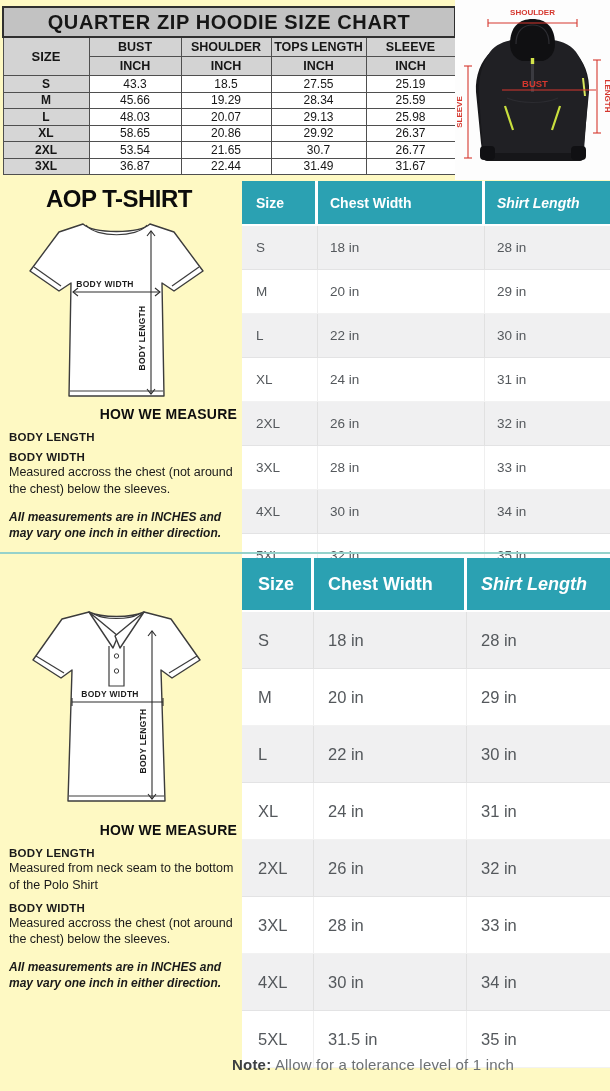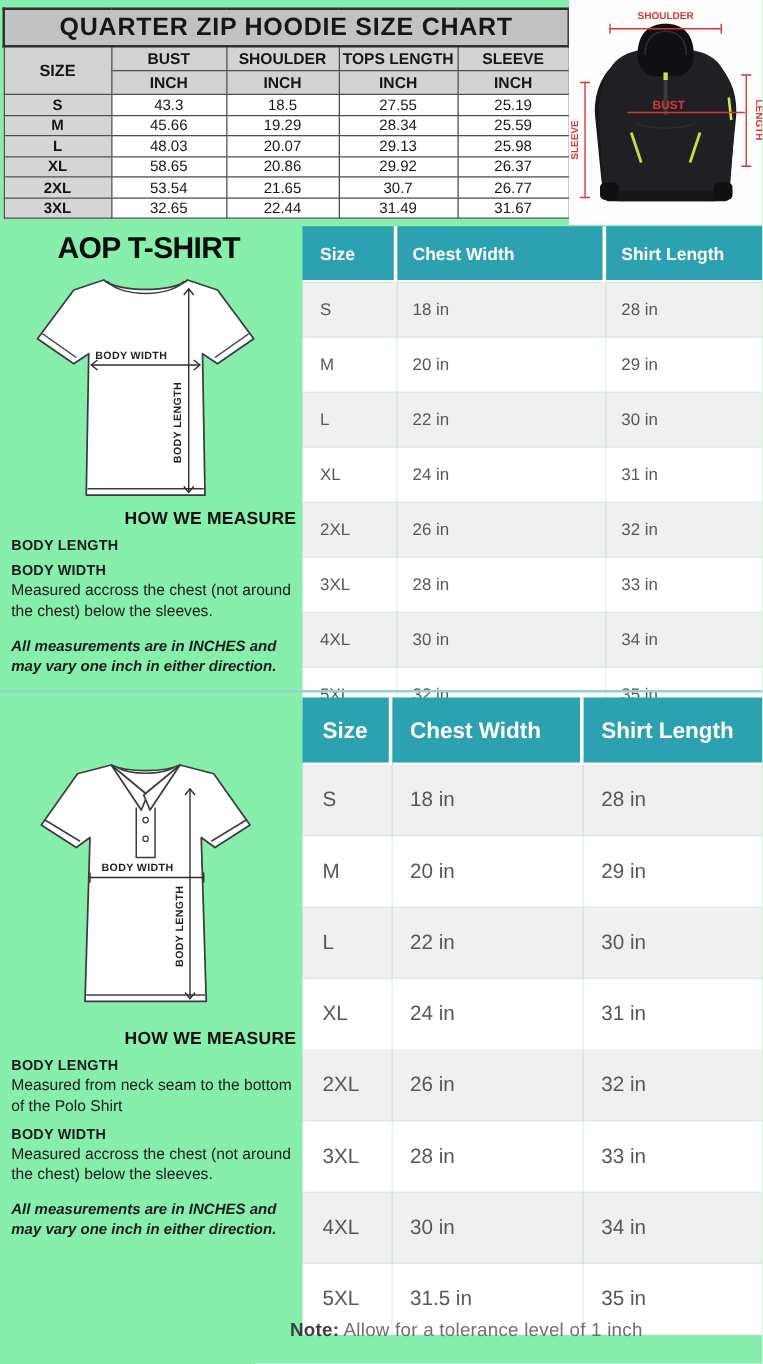--- a/index.html
+++ b/index.html
@@ -1,35 +1,35 @@
 <!DOCTYPE html>
 <html><head>
 <meta charset="utf-8">
 <style>
   html,body{margin:0;padding:0;background:#ffffff;}
-  .page{position:relative;width:610px;height:1091px;background:#86efac;overflow:hidden;
+  .page{position:relative;width:610px;height:1091px;background:#fef9c3;overflow:hidden;
         font-family:"Liberation Sans","DejaVu Sans",sans-serif;color:#111;}
 
   
   .hoodie-table{position:absolute;left:2px;top:6px;width:452px;border-collapse:collapse;table-layout:fixed;}
   .hoodie-table td{border:1px solid #4f4f4f;text-align:center;vertical-align:middle;color:#161616;padding:0;}
   .ht-title{background:#c2c2c2;font-weight:bold;font-size:20px;letter-spacing:.6px;height:28px;border:2px solid #2f2f2f !important;}
   .ht-group{background:#d3d3d3;font-weight:bold;font-size:12.5px;height:18px;}
   .ht-size-hdr{background:#d3d3d3;font-weight:bold;font-size:13px;}
   .ht-data{font-size:12px;height:16.5px;background:#fff;}
   .ht-sz{background:#d6d6d6;font-weight:bold;font-size:12px;}
 
   
   .hoodie-fig{position:absolute;left:455px;top:0;width:155px;height:180px;}
 
   
   table.sizes{position:absolute;border-collapse:separate;border-spacing:0;table-layout:fixed;}
   table.sizes th{background:#2ba1b2;color:#ffffff;text-align:left;font-weight:bold;
                  border-right:3px solid #ffffff;border-bottom:2px solid #ffffff;}
-  table.sizes th:last-child{border-right:none;}
+  table.sizes th:last-child{border-right:none;font-style:italic;}
   table.sizes td{color:#54585c;border-right:1px solid rgba(0,0,0,.06);border-bottom:1px solid rgba(0,0,0,.05);}
   table.sizes td:last-child{border-right:none;}
   table.sizes tbody tr:nth-child(odd) td{background:#f0f0f1;}
   table.sizes tbody tr:nth-child(even) td{background:#ffffff;}
 
   .tshirt-table{left:242px;top:181px;width:368px;}
   .tshirt-table th{height:41px;font-size:14px;}
   .tshirt-table td{height:41px;font-size:13.5px;}
   .tshirt-table th:first-child,.tshirt-table td:first-child{padding-left:14px;}
   .tshirt-table th:nth-child(2),.tshirt-table td:nth-child(2),
@@ -128,21 +128,21 @@
     </tr>
     <tr class="ht-data">
       <td class="ht-sz">2XL</td>
       <td>53.54</td>
       <td>21.65</td>
       <td>30.7</td>
       <td>26.77</td>
     </tr>
     <tr class="ht-data">
       <td class="ht-sz">3XL</td>
-      <td>32.65</td>
+      <td>36.87</td>
       <td>22.44</td>
       <td>31.49</td>
       <td>31.67</td>
     </tr>
   </tbody>
     </table>
 
   <div class="hoodie-fig">
     <svg width="155" height="180" viewBox="0 0 155 180">
       <rect x="0" y="0" width="155" height="180" fill="#fdfdfd"></rect>

